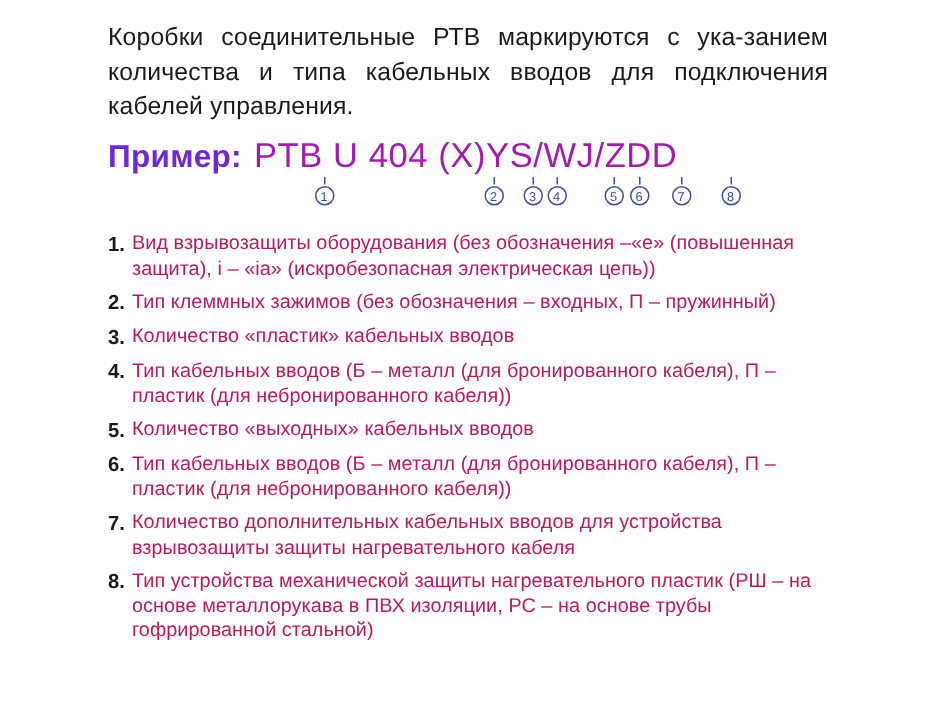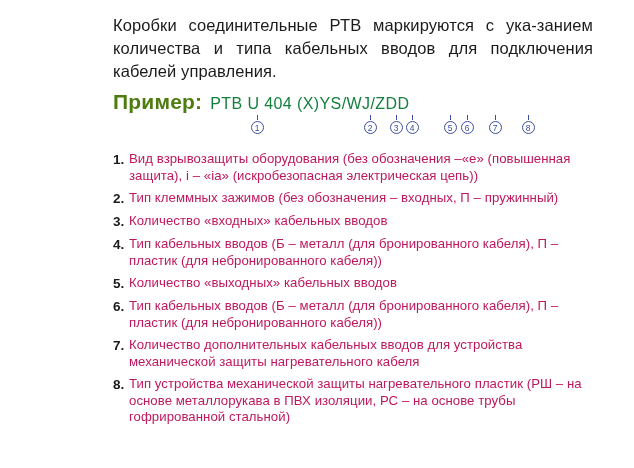--- a/index.html
+++ b/index.html
@@ -12,47 +12,47 @@
     background: #ffffff;
     font-family: "Liberation Sans", sans-serif;
     color: #1b1b1b;
     overflow: hidden;
   }
   .page {
     position: relative;
     width: 634px;
     height: 428px;
     box-sizing: border-box;
-    padding: 14px 40px 0 113px;
+    padding: 14px 40px 0 72px;
   }
   .intro {
     font-size: 16.5px;
     line-height: 23px;
     text-align: justify;
     text-align-last: left;
     color: #1b1b1b;
     letter-spacing: 0.1px;
     margin: 0;
     width: 480px;
   }
   .example-row {
     margin-top: 7px;
     display: flex;
     align-items: baseline;
     white-space: nowrap;
   }
   .example-label {
     font-size: 21px;
     font-weight: bold;
-    color: #4d7c0f;
+    color: #6d28d9;
     letter-spacing: 0.2px;
   }
   .example-code {
-    font-size: 16px;
-    color: #15803d;
+    font-size: 23px;
+    color: #a21caf;
     margin-left: 8px;
     letter-spacing: 0.4px;
   }
   .markers {
     position: relative;
     height: 26px;
     margin-top: 1px;
   }
   .marker {
     position: absolute;
@@ -159,37 +159,37 @@
     <li class="list-item">
       <span class="item-num">1.</span>
       <span class="item-text">Вид взрывозащиты оборудования (без обозначения –«е» (повышенная защита), i – «ia» (искробезопасная электрическая цепь))</span>
     </li>
     <li class="list-item">
       <span class="item-num">2.</span>
       <span class="item-text">Тип клеммных зажимов (без обозначения – входных, П – пружинный)</span>
     </li>
     <li class="list-item">
       <span class="item-num">3.</span>
-      <span class="item-text">Количество «входных» кабельных вводов</span>
+      <span class="item-text">Количество «пластик» кабельных вводов</span>
     </li>
     <li class="list-item">
       <span class="item-num">4.</span>
       <span class="item-text">Тип кабельных вводов (Б – металл (для бронированного кабеля), П – пластик (для небронированного кабеля))</span>
     </li>
     <li class="list-item">
       <span class="item-num">5.</span>
       <span class="item-text">Количество «выходных» кабельных вводов</span>
     </li>
     <li class="list-item">
       <span class="item-num">6.</span>
       <span class="item-text">Тип кабельных вводов (Б – металл (для бронированного кабеля), П – пластик (для небронированного кабеля))</span>
     </li>
     <li class="list-item">
       <span class="item-num">7.</span>
-      <span class="item-text">Количество дополнительных кабельных вводов для устройства механической защиты нагревательного кабеля</span>
+      <span class="item-text">Количество дополнительных кабельных вводов для устройства взрывозащиты защиты нагревательного кабеля</span>
     </li>
     <li class="list-item">
       <span class="item-num">8.</span>
       <span class="item-text">Тип устройства механической защиты нагревательного пластик (РШ – на основе металлорукава в ПВХ изоляции, РС – на основе трубы гофрированной стальной)</span>
     </li>
   </ul>
 
 </div>
 
 </body></html>

